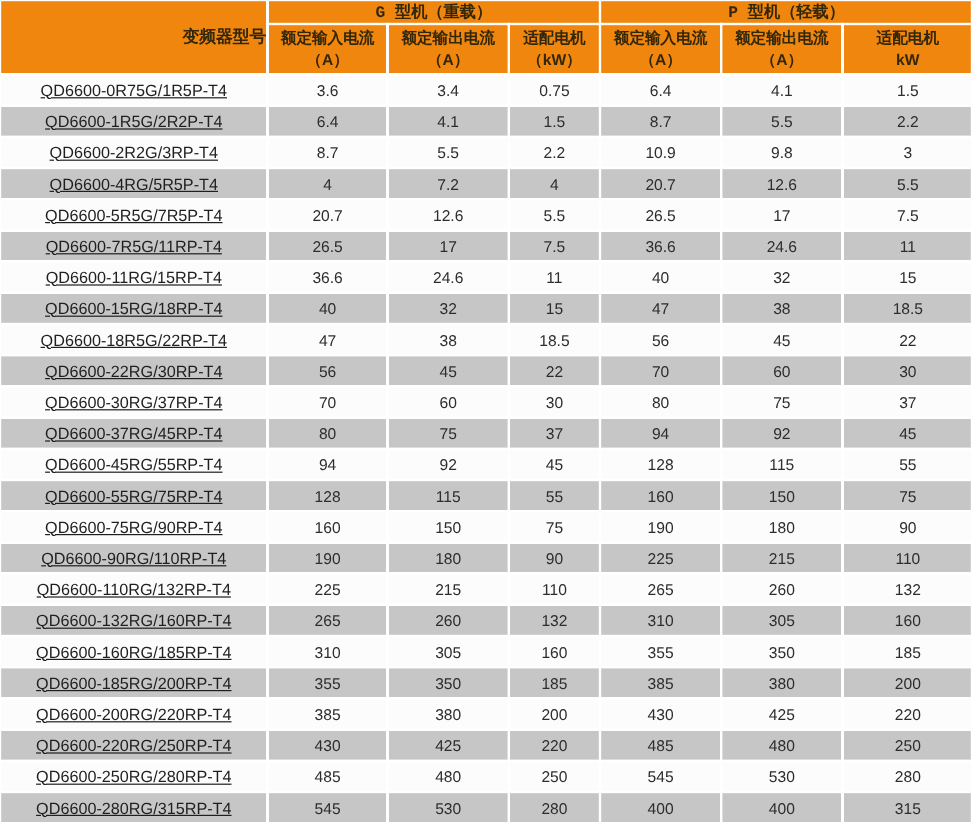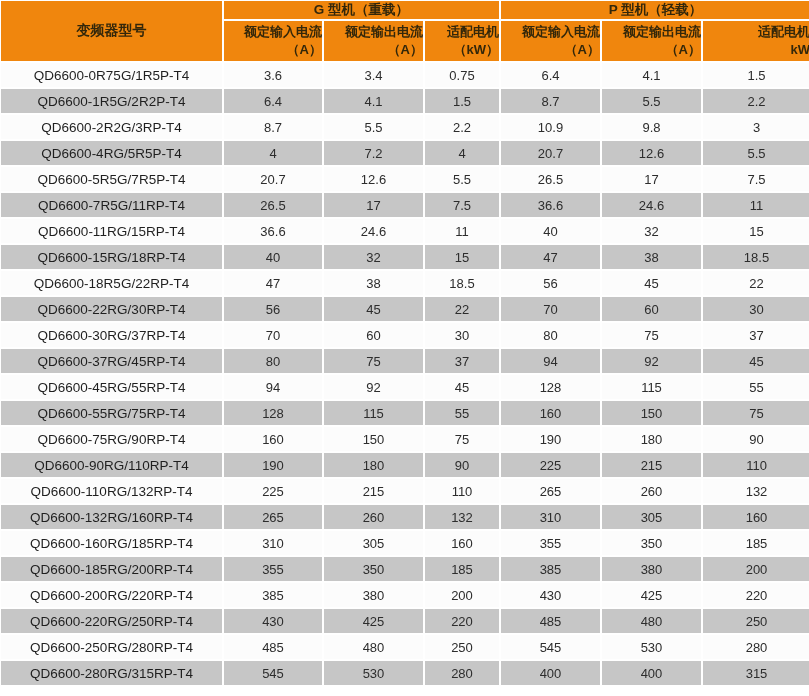--- a/index.html
+++ b/index.html
@@ -26,32 +26,32 @@
     border:2px solid var(--grid);
     text-align:center;vertical-align:middle;
     overflow:hidden;white-space:nowrap;
   }
   thead th{
     background:var(--header-bg);
     color:var(--header-text);
     font-weight:bold;
     font-size:13.5px;
   }
-  tr.group-row th{height:18px;}
-  tr.sub-row th{height:42px;line-height:1.35;font-size:13px;text-align:right;}
-  th.model-head{font-size:14px;}
+  tr.group-row th{height:18px;font-family:Liberation Mono, monospace;}
+  tr.sub-row th{height:42px;line-height:1.35;font-size:13px;}
+  th.model-head{font-size:14px;text-align:right;}
   .sub-line{display:block;}
   tbody td{
     height:26px;
     background:var(--row-bg);
     color:var(--cell-text);
     font-size:13px;
   }
   tbody tr.alt td{background:var(--row-alt-bg);}
-  tbody td.model{font-size:13.5px;color:#1F1F1F;}
+  tbody td.model{font-size:13.5px;color:#1F1F1F;text-decoration:underline;}
 </style>
 </head>
 <body>
 
 <div class="wrap">
   <table>
     <colgroup>
       <col style="width:223px">
       <col style="width:100px">
       <col style="width:101px">

